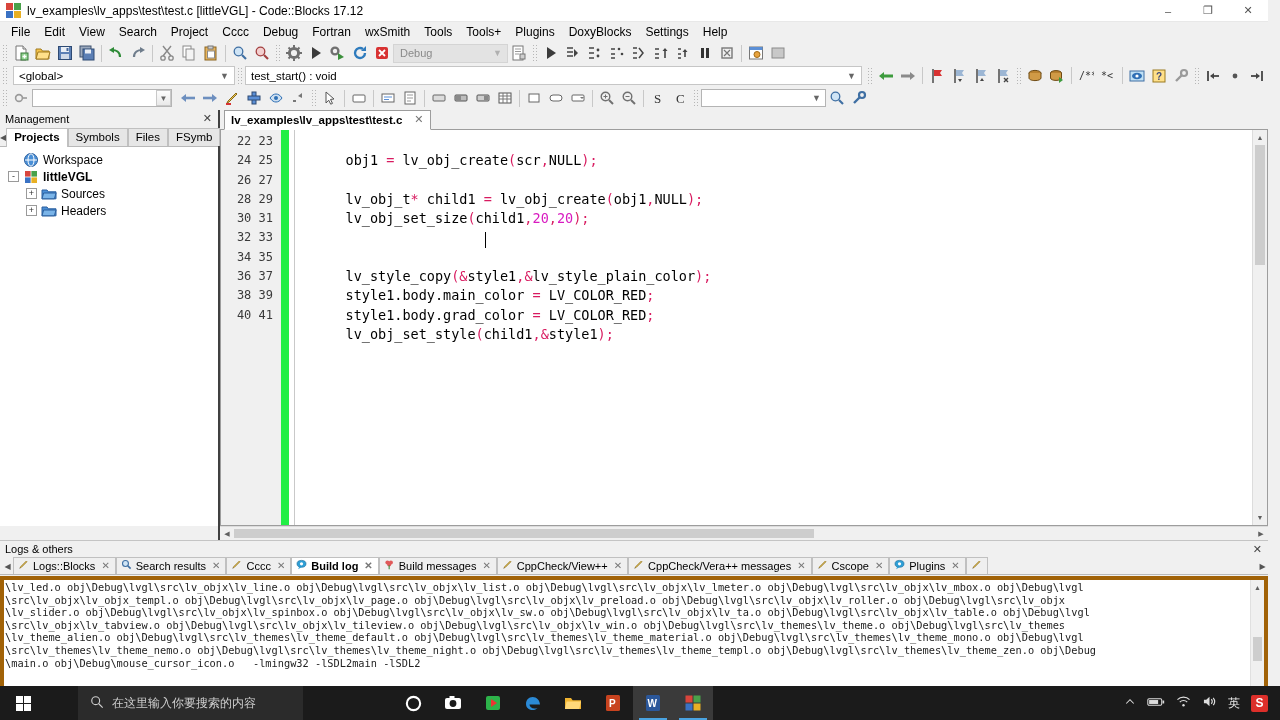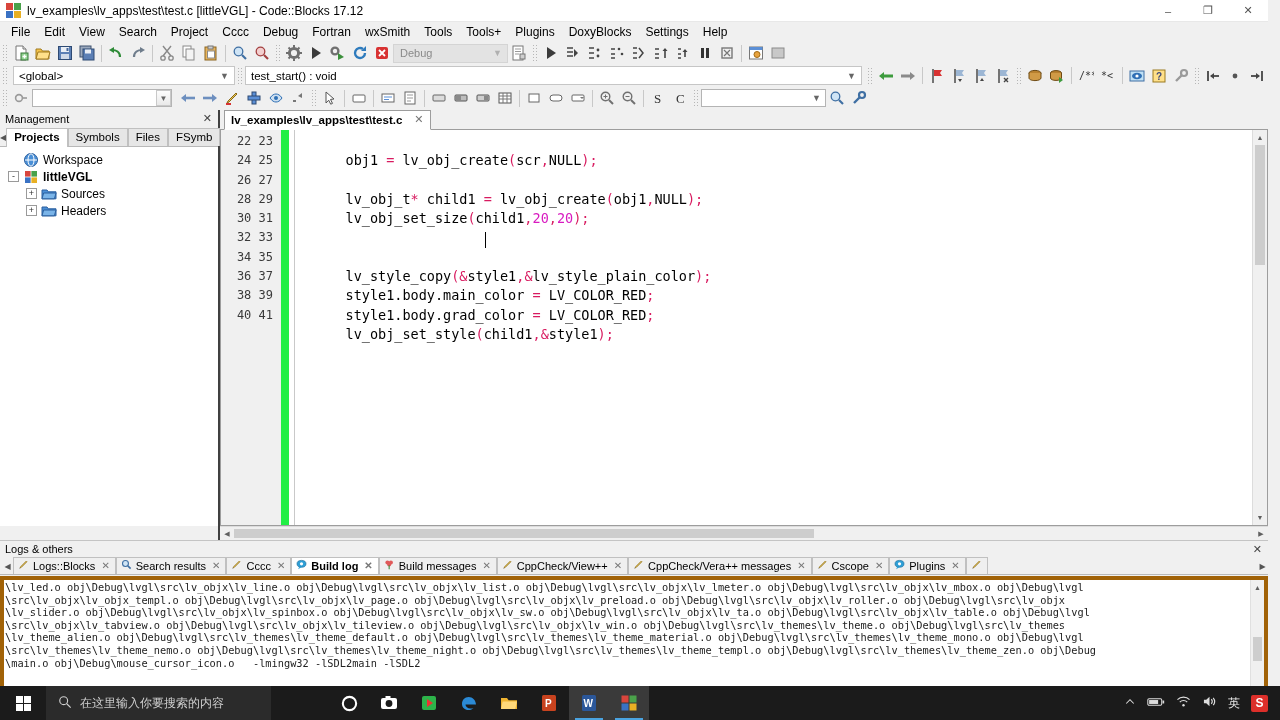--- a/index.html
+++ b/index.html
@@ -152,21 +152,21 @@
   .st-cell { height:17px; display:flex; align-items:center; padding:0 8px;
      border-left:1px solid #d0d0d0; white-space:nowrap; }
   .st-cell.first { border-left:none; }
   .st-gray { background:#e4e4e4; color:#555; }
   .st-flag { width:15px; height:10px; margin-left:auto; margin-right:8px; position:relative;
      background:linear-gradient(#c1272d 0 20%, #fff 20% 40%, #c1272d 40% 60%, #fff 60% 80%, #c1272d 80% 100%); }
   .st-flag i { position:absolute; left:0; top:0; width:7px; height:6px; background:#2a3b8f; }
 
   
   .taskbar { position:absolute; left:0; bottom:0; width:1280px; height:34px; background:#1b1b1b;
-     display:flex; align-items:center; }
+     display:flex; align-items:center;gap:32px; }
   .tb-start { width:46px; height:34px; display:flex; align-items:center; justify-content:center; }
   .winlogo { width:15px; height:15px; display:grid; grid-template-columns:7px 7px;
      grid-template-rows:7px 7px; gap:1px; }
   .winlogo i { background:#fff; display:block; }
   .tb-search { width:225px; height:34px; display:flex; align-items:center; background:#2b2b2b;
      color:#cfcfcf; font-size:12px; gap:8px; padding-left:12px; }
   .tb-apps { display:flex; align-items:center; margin-left:58px; gap:0px; }
   .tb-app { width:40px; height:34px; display:flex; align-items:center; justify-content:center;
      position:relative; }
   .tb-app.active { background:#3a3a3a; }

